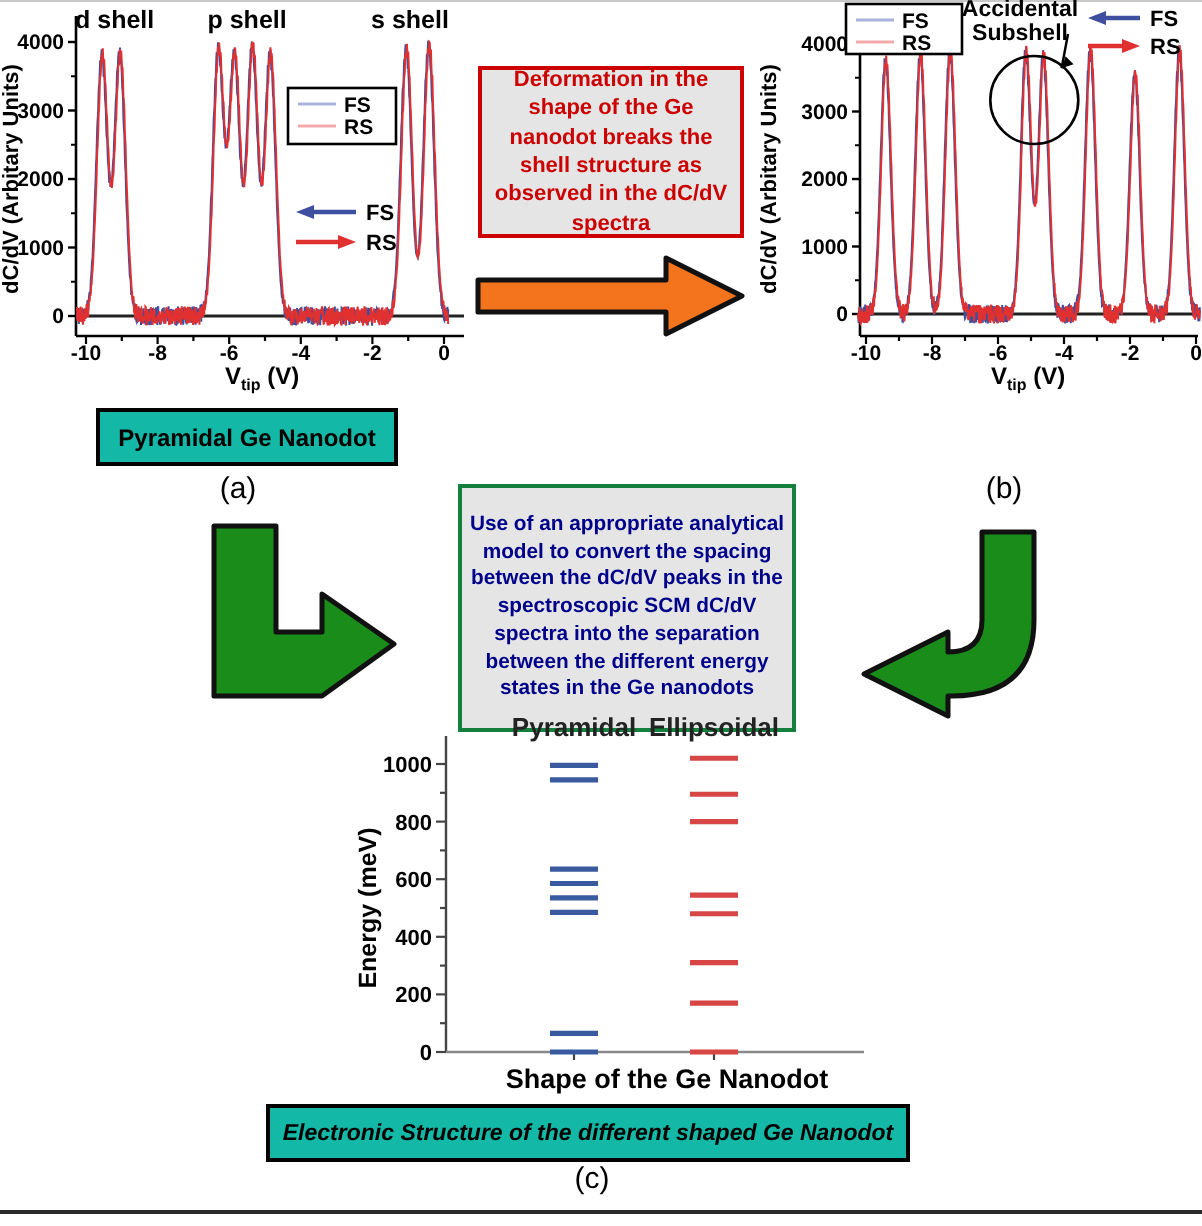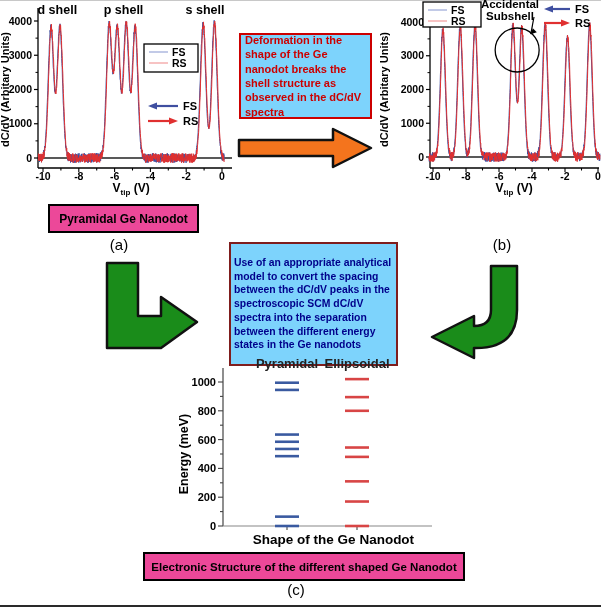--- a/index.html
+++ b/index.html
@@ -1,27 +1,27 @@
 <!DOCTYPE html>
 <html><head>
 <meta charset="utf-8">
 <style>
   html,body{margin:0;padding:0;background:#fff;}
   .canvas{position:relative;width:601px;height:613px;background:#ffffff;
           font-family:"Liberation Sans",sans-serif;overflow:hidden;}
   svg{position:absolute;overflow:visible;}
   svg text{font-family:"Liberation Sans",sans-serif;}
-  .cap-box{position:absolute;border:2px solid #000;background:#ec4899;
+  .cap-box{position:absolute;border:2px solid #000;background:#14b8a6;
            display:flex;align-items:center;justify-content:center;
            font-weight:bold;font-size:12px;color:#000;text-align:center;}
   .panel-label{position:absolute;width:40px;text-align:center;font-size:15px;color:#000;}
   .note{position:absolute;display:flex;align-items:center;justify-content:center;
-        text-align:left;font-weight:bold;background:#7dd3fc;box-sizing:border-box;}
+        text-align:center;font-weight:bold;background:#e5e5e5;box-sizing:border-box;}
   .note-red{border:2px solid #cc0000;color:#cc0000;font-size:11px;line-height:1.3;padding:3px 4px;}
-  .note-blue{border:2px solid #7f1d1d;color:#00008b;font-size:10.4px;line-height:1.32;padding:3px 3px;}
+  .note-blue{border:2px solid #15803d;color:#00008b;font-size:10.4px;line-height:1.32;padding:3px 3px;}
   .hline{position:absolute;left:0;width:601px;}
 </style>
 </head>
 <body>
 
 <div class="canvas">
 
   <div class="hline" style="top:0;height:1px;background:#c8c8c8;"></div>
 
   <svg id="plot-a" style="left:0px;top:0px;" width="234" height="200">
@@ -194,19 +194,19 @@
       <line x1="195" y1="145.52" x2="219" y2="145.52" stroke="#d84545" stroke-width="2.6"></line>
       <line x1="195" y1="125.36" x2="219" y2="125.36" stroke="#d84545" stroke-width="2.6"></line>
       <line x1="195" y1="100.88" x2="219" y2="100.88" stroke="#d84545" stroke-width="2.6"></line>
       <line x1="195" y1="91.52" x2="219" y2="91.52" stroke="#d84545" stroke-width="2.6"></line>
       <line x1="195" y1="54.8" x2="219" y2="54.8" stroke="#d84545" stroke-width="2.6"></line>
       <line x1="195" y1="41.120000000000005" x2="219" y2="41.120000000000005" stroke="#d84545" stroke-width="2.6"></line>
       <line x1="195" y1="23.120000000000005" x2="219" y2="23.120000000000005" stroke="#d84545" stroke-width="2.6"></line>
       <text x="183.5" y="188" font-size="13.5" font-weight="bold" fill="#000" text-anchor="middle">Shape of the Ge Nanodot</text>
       <text x="38" y="98" font-size="12.5" font-weight="bold" fill="#000" text-anchor="middle" transform="rotate(-90 38 98)">Energy (meV)</text>
     </svg>
-  <div class="cap-box" style="left:143px;top:552px;width:318px;height:25px;font-size:11.5px;">
+  <div class="cap-box" style="left:133px;top:552px;width:318px;height:25px;font-size:11.5px;font-style:italic;">
     <span>Electronic Structure of the different shaped Ge Nanodot</span>
   </div>
   <div class="panel-label" style="left:276px;top:581px;">(c)</div>
 
   <div class="hline" style="top:605px;height:2px;background:#2a2a2a;"></div>
 </div>
 
 </body></html>

